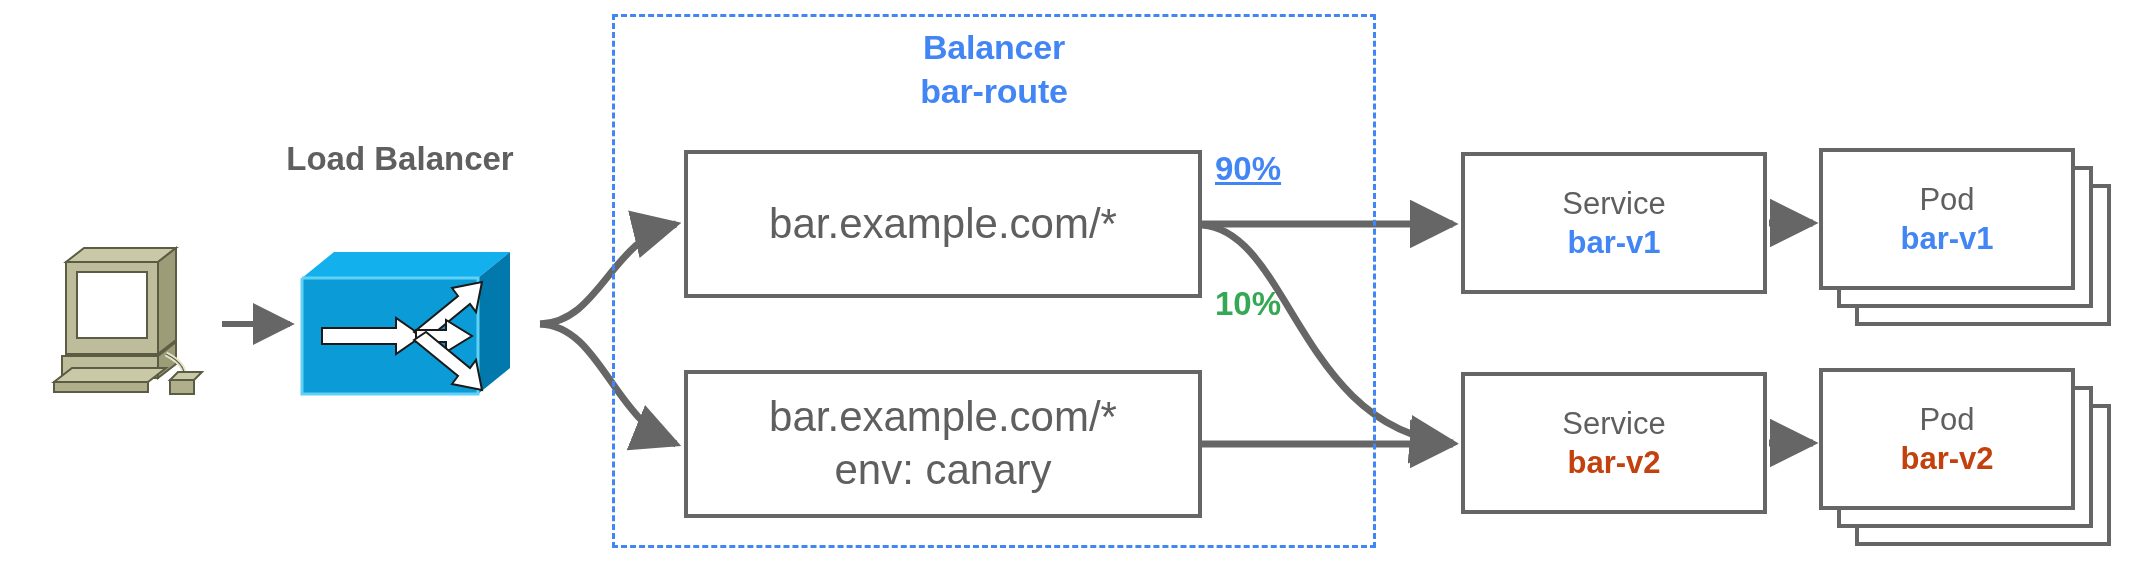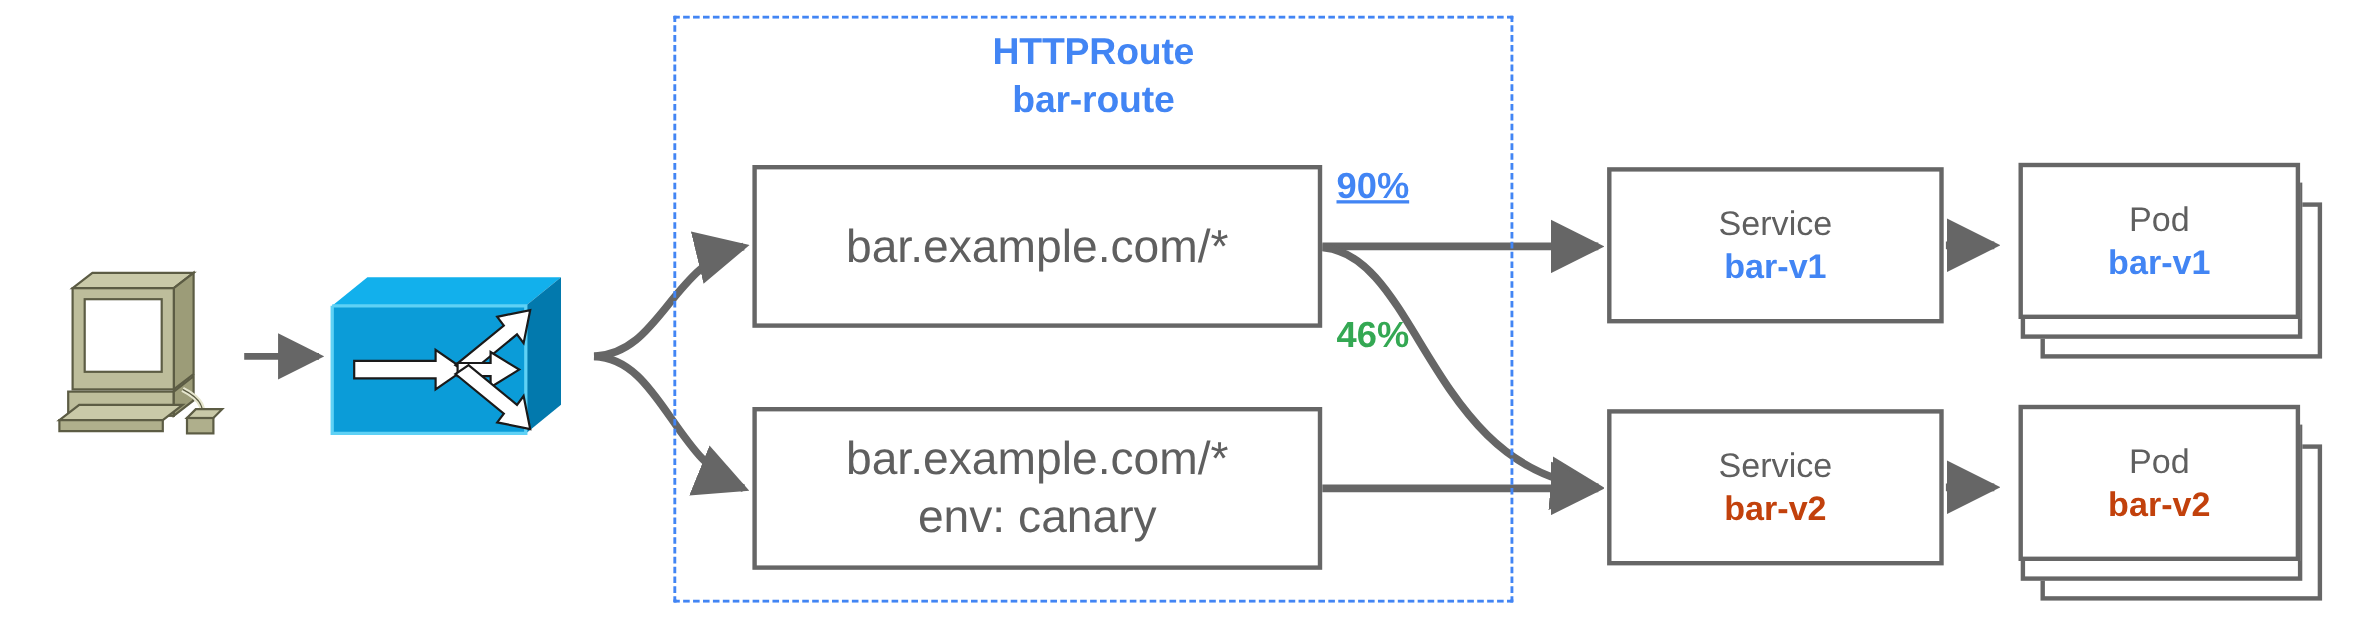--- a/index.html
+++ b/index.html
@@ -96,21 +96,21 @@
     position: absolute;
     box-sizing: border-box;
     width: 256px;
     height: 142px;
     border: 4px solid #666666;
     background: #ffffff;
   }
   .pod-card.back2 { left: 36px; top: 36px; }
   .pod-card.back1 { left: 18px; top: 18px; }
   .pod-card.front {
-    left: 16px;
+    left: 0;
     top: 0;
     display: flex;
     flex-direction: column;
     align-items: center;
     justify-content: center;
     line-height: 1.26;
   }
 
   
   .pct-label {
@@ -219,38 +219,39 @@
       <polygon points="26,80 100,80 100,70 126,88 100,106 100,96 26,96" fill="#FFFFFF" stroke="#1a1a1a" stroke-width="2"></polygon>
 
       <polygon points="118,84 162,48 156,40 186,34 180,64 174,56 130,92" fill="#FFFFFF" stroke="#1a1a1a" stroke-width="2"></polygon>
 
       <polygon points="120,82 150,82 150,72 176,88 150,104 150,94 120,94" fill="#FFFFFF" stroke="#1a1a1a" stroke-width="2"></polygon>
 
       <polygon points="118,92 162,128 156,136 186,142 180,112 174,120 130,84" fill="#FFFFFF" stroke="#1a1a1a" stroke-width="2"></polygon>
     </svg>
   </div>
 
+  <div id="lb-caption">Load Balancer</div>
 
   <div class="route-group"></div>
   <div class="route-group-title">
-    <span>HTTPRoute</span>
+    <span>Balancer</span>
     <span class="line2">bar-route</span>
   </div>
 
   <div id="rule-box-1" class="node-box rule-box">
     <div class="node-title">bar.example.com/*</div>
   </div>
 
   <div id="rule-box-2" class="node-box rule-box">
     <div class="node-title">bar.example.com/*</div>
     <div class="node-title">env: canary</div>
   </div>
 
   <div id="pct-90" class="pct-label">90%</div>
-  <div id="pct-10" class="pct-label">46%</div>
+  <div id="pct-10" class="pct-label">10%</div>
 
   <div id="service-box-1" class="node-box svc-box">
     <div class="node-title">Service</div>
     <div class="node-sub blue">bar-v1</div>
   </div>
 
   <div id="service-box-2" class="node-box svc-box">
     <div class="node-title">Service</div>
     <div class="node-sub green">bar-v2</div>
   </div>

